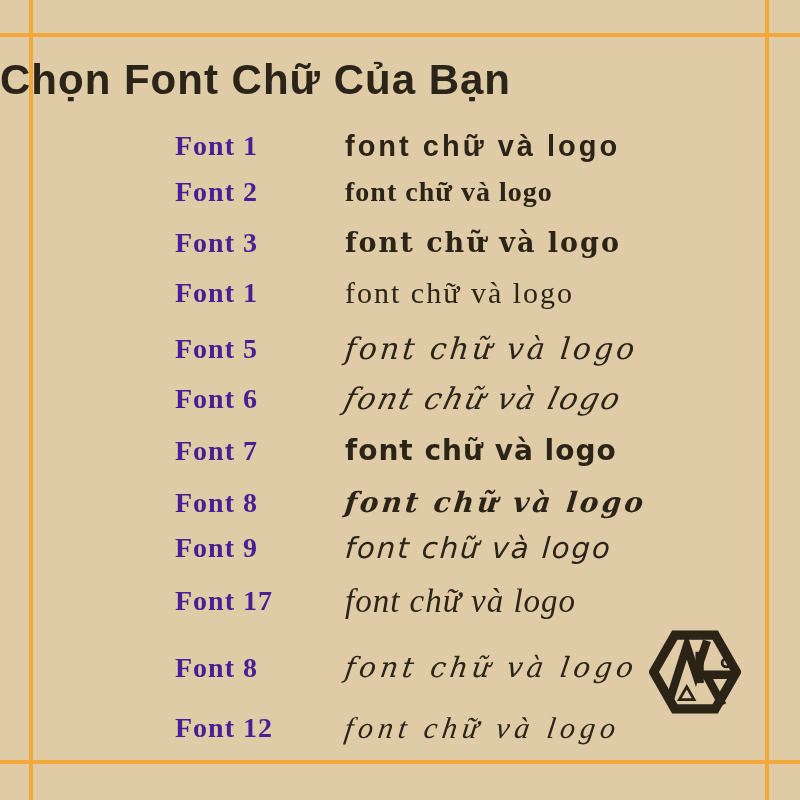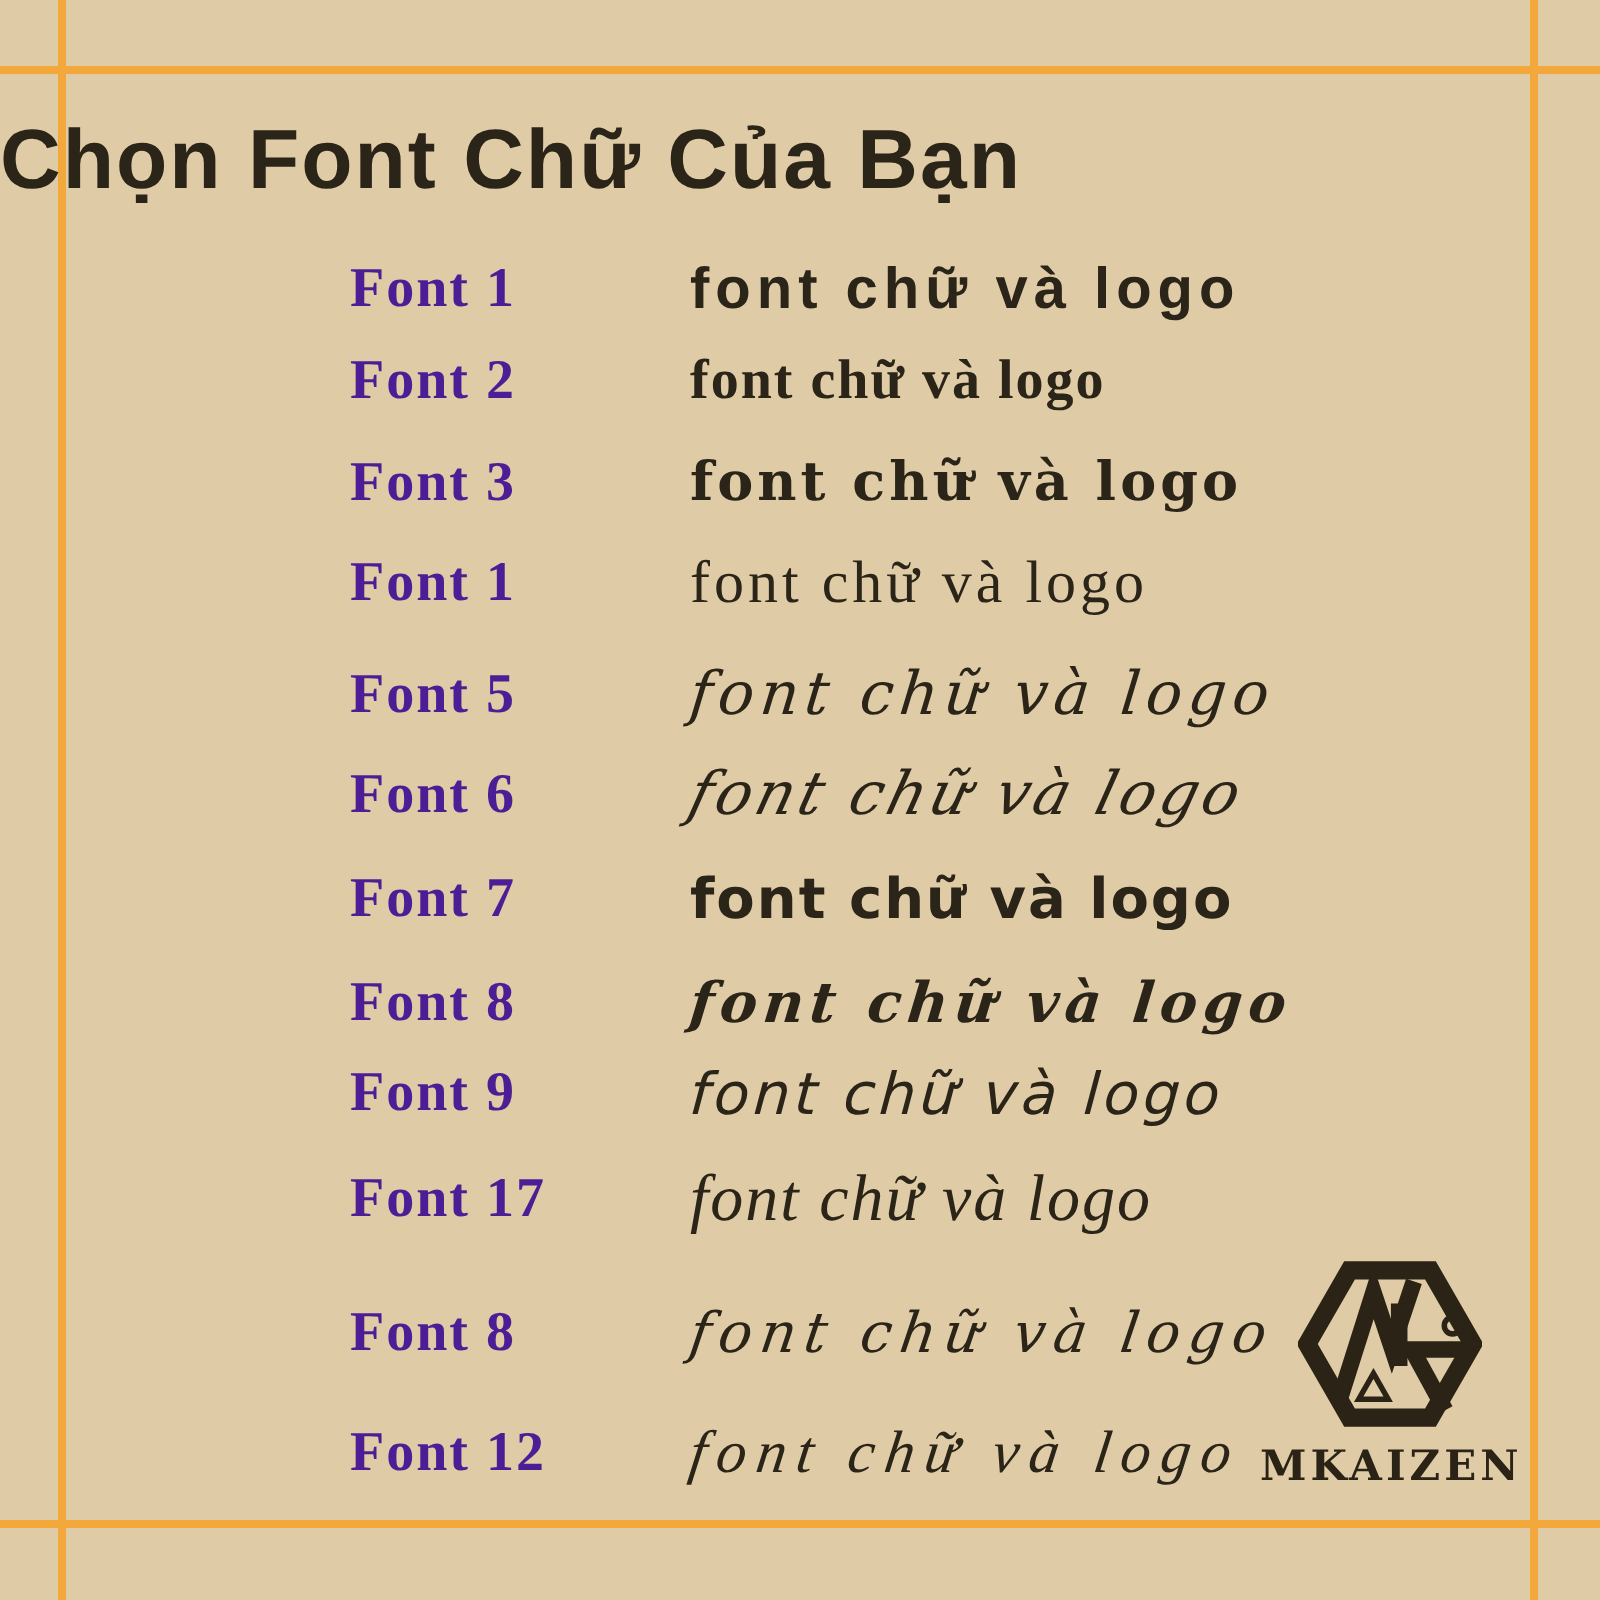--- a/index.html
+++ b/index.html
@@ -158,14 +158,13 @@
     <g fill="none" stroke="#2a2316">
       <polygon points="5,50 28,10 72,10 95,50 72,90 28,90" stroke-width="10"></polygon>
       <path d="M22,82 L41,22 L51,52 L63,16" stroke-width="9"></path>
       <path d="M55,53 H94" stroke-width="9"></path>
       <path d="M62,53 L80,86" stroke-width="9"></path>
       <path d="M55,28 V62" stroke-width="9"></path>
       <polygon points="41,66 49,80 33,80" stroke-width="3"></polygon>
       <circle cx="84" cy="40" r="4.5" stroke-width="3"></circle>
     </g>
   </svg>
-  <div class="brand-name">MKAIZEN</div>
 </div>
 
 </body></html>

